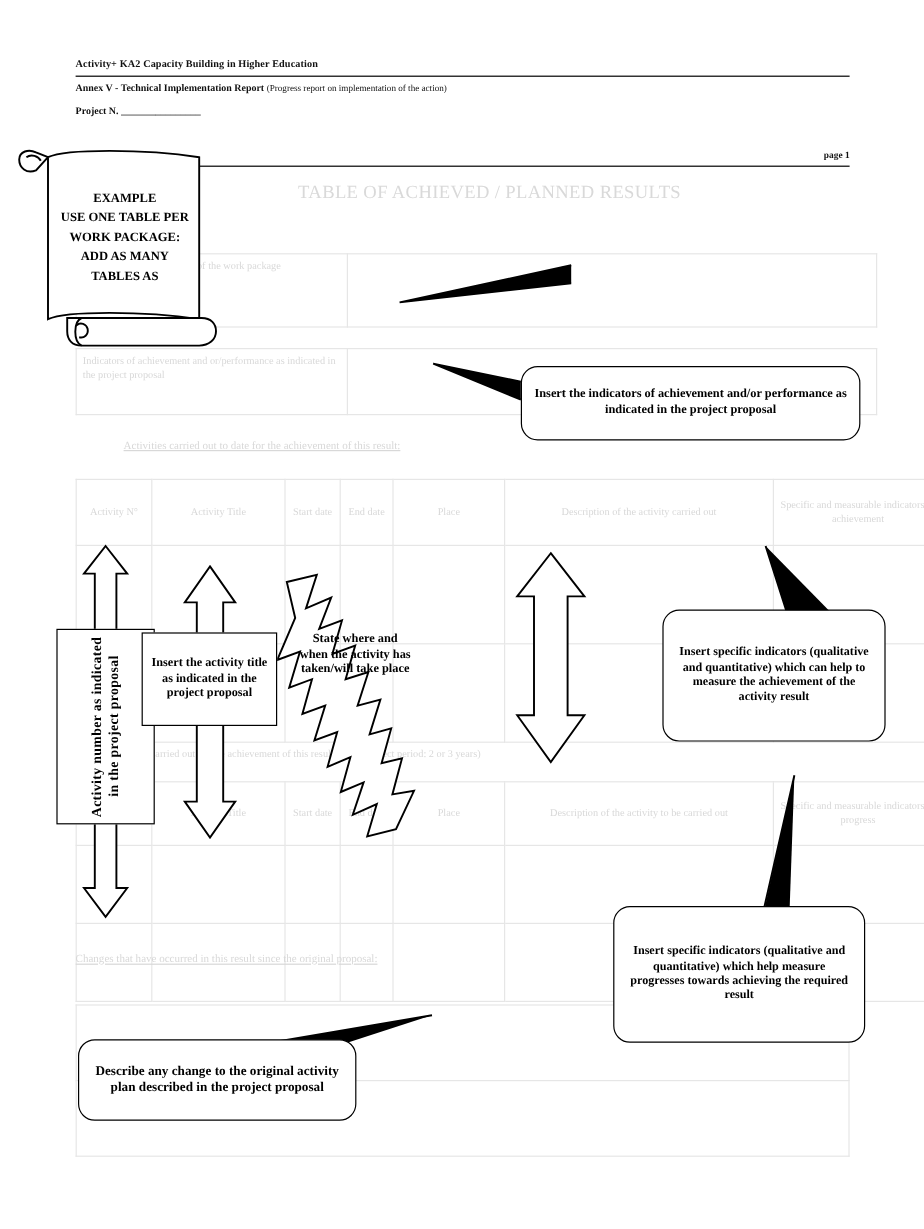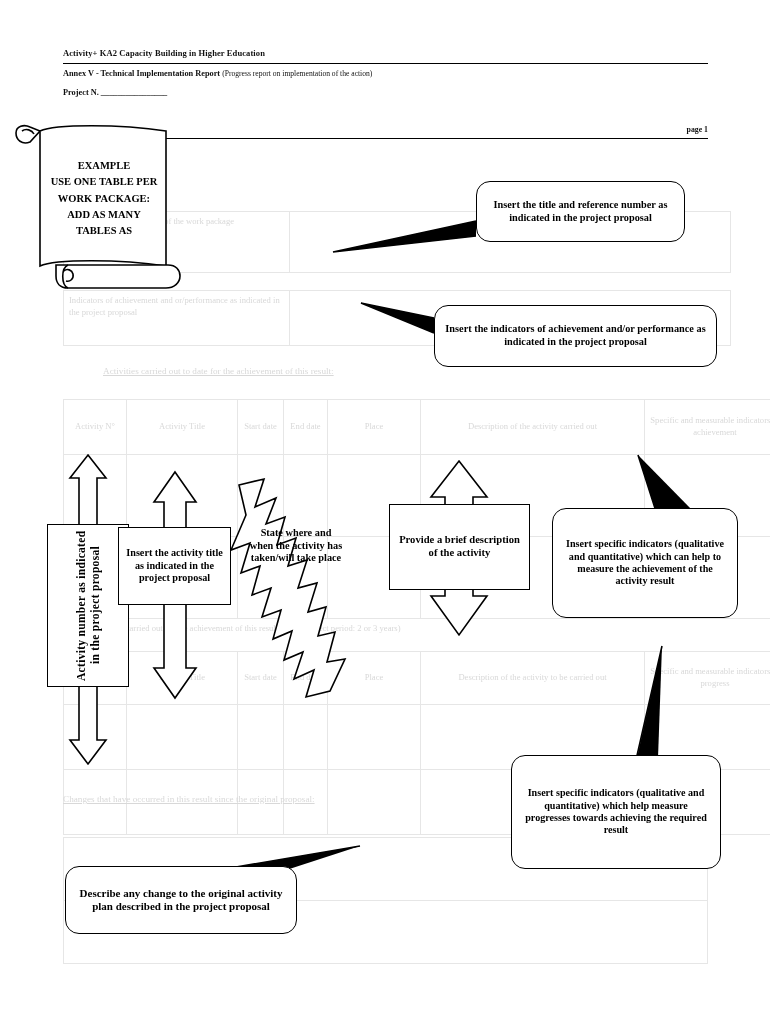--- a/index.html
+++ b/index.html
@@ -63,20 +63,21 @@
       <div class="hdr-line2">
         <b>Annex V  -  Technical Implementation Report</b>
         <span class="sub">(Progress report on implementation of the action)</span>
       </div>
       <div class="hdr-line3">Project N. ________________</div>
       <div class="page-no">page 1</div>
       <div class="hdr-rule2"></div>
     </div>
   </div>
 
+  <div class="title">TABLE OF ACHIEVED / PLANNED RESULTS</div>
 
   <table class="tbl" style="left:63px;top:211px;width:645px;">
     <tbody>
         <tr>
       <td class="just" style="width:215px;height:52px;">Title and reference number of the work package</td>
       <td style="width:430px;"></td>
     </tr>
   </tbody>
     </table>
 
@@ -234,36 +235,32 @@
   </svg>
 
   <div class="scroll-txt" style="left:34px;top:158px;width:140px;">
     <div>EXAMPLE</div>
     <div>USE ONE TABLE PER</div>
     <div>WORK PACKAGE:</div>
     <div>ADD AS MANY</div>
     <div>TABLES AS</div>
   </div>
 
-  <div class="anno callout" style="left:476px;top:181px;width:209px;height:61px;
-       display:flex;align-items:center;justify-content:center;">Insert the title and reference number as indicated in the project proposal</div>
 
   <div class="anno callout" style="left:434px;top:305px;width:283px;height:62px;
        display:flex;align-items:center;justify-content:center;">Insert the indicators of achievement and/or performance as indicated in the project proposal</div>
 
   <div class="anno arrowbox vert" style="left:47px;top:524px;width:82px;height:163px;
        font-size:11.5px;letter-spacing:.3px;">Activity number as indicated in the project proposal</div>
 
   <div class="anno arrowbox" style="left:118px;top:527px;width:113px;height:78px;
        font-size:10.2px;padding:11px 6px;">Insert the activity title as indicated in the project proposal</div>
 
   <div class="anno" style="left:248px;top:527px;width:96px;font-size:10.3px;background:transparent;">State where and when the activity has taken/will take place</div>
 
-  <div class="anno arrowbox" style="left:389px;top:504px;width:141px;height:86px;
-       font-size:10.6px;padding:3px 6px;">Provide a brief description of the activity</div>
 
   <div class="anno callout" style="left:552px;top:508px;width:186px;height:110px;
        display:flex;align-items:center;justify-content:center;font-size:10.1px;">Insert specific indicators (qualitative and quantitative) which can help to measure the achievement of the activity result</div>
 
   <div class="anno callout" style="left:511px;top:755px;width:210px;height:114px;
        display:flex;align-items:center;justify-content:center;font-size:10.1px;">Insert specific indicators (qualitative and quantitative) which help measure progresses towards achieving the required result</div>
 
   <div class="anno callout" style="left:65px;top:866px;width:232px;height:68px;
        display:flex;align-items:center;justify-content:center;font-size:11px;">Describe any change to the original activity plan described in the project proposal</div>
 

